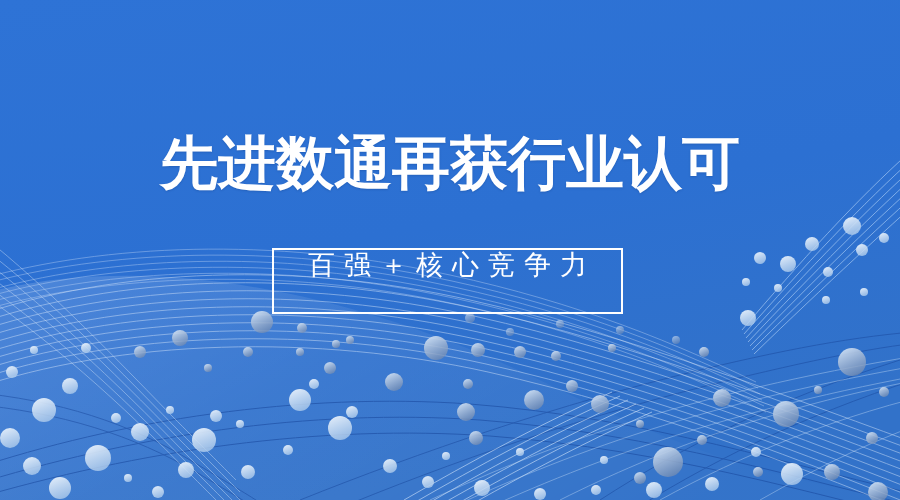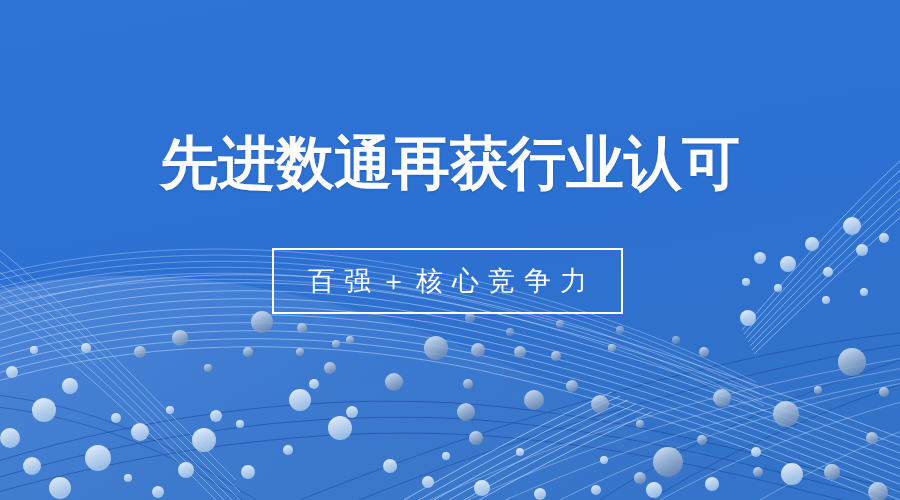--- a/index.html
+++ b/index.html
@@ -48,21 +48,20 @@
   }
   .subtitle-box {
     position: absolute;
     top: 248px;
     left: 272px;
     width: 351px;
     height: 66px;
     box-sizing: border-box;
     border: 2px solid #ffffff;
     display: flex;
-    align-items: center;
     justify-content: center;
   }
   .subtitle-text {
     color: #ffffff;
     font-size: 27px;
     line-height: 30px;
     letter-spacing: 9px;
     text-indent: 9px;
     font-family: "DejaVu Serif", "Liberation Serif", serif;
     white-space: nowrap;

